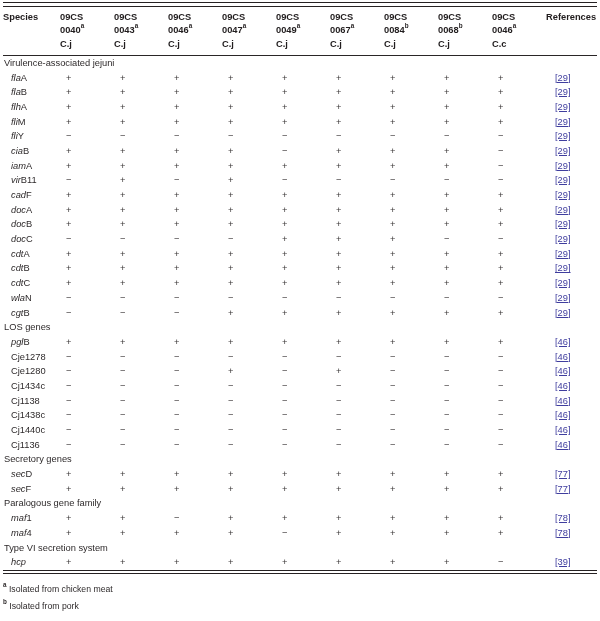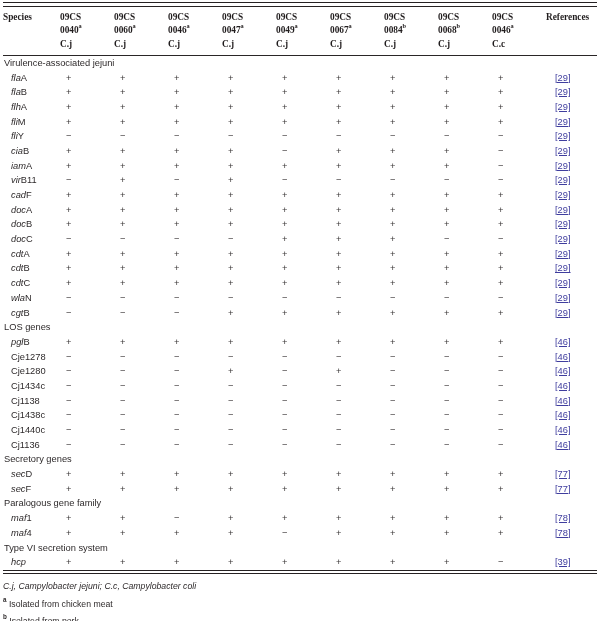--- a/index.html
+++ b/index.html
@@ -4,21 +4,21 @@
 <style>
   html,body{margin:0;padding:0;background:#ffffff;}
   body{width:600px;height:621px;overflow:hidden;
        font-family:"Liberation Sans",sans-serif;color:#2e2a2b;}
   .page{padding:2px 3px 0 3px;width:594px;}
   .double-rule{height:2.6px;border-top:1.6px solid #262223;border-bottom:1px solid #262223;}
   table{width:594px;border-collapse:collapse;table-layout:fixed;}
   col.c-gene{width:57px;}
   col.c-strain{width:54px;}
   col.c-ref{width:51px;}
-  thead{border-bottom:1px solid #2a2627;font-family:Liberation Serif, serif;}
+  thead{border-bottom:1px solid #2a2627;}
   th{font-weight:bold;font-size:9.3px;text-align:left;vertical-align:top;
      padding:0;color:#211d1e;}
   th.species-h{padding-top:5px;}
   th.strain-h{padding-top:5px;line-height:10.4px;}
   th.ref-h{padding-top:5px;margin-top:17px;}
   tr.species-row th{padding-top:3px;padding-bottom:6px;}
   sup.sup{font-size:6.3px;position:relative;top:-1px;font-weight:bold;}
   tbody td{font-size:9.3px;height:14.7px;padding:0;vertical-align:middle;
            white-space:nowrap;overflow:hidden;}
   tr.section-row td{padding-left:1px;color:#2e2a2b;}
@@ -49,21 +49,21 @@
         <col class="c-strain">
       <col class="c-strain">
         <col class="c-strain">
         <col class="c-strain">
       <col class="c-ref">
     </colgroup>
     <thead id="ghead">
         <tr>
           <th class="species-h" rowspan="2">Species</th>
           <th class="strain-h"><span>09CS</span><br><span>0040</span><sup class="sup">a</sup></th>
-          <th class="strain-h"><span>09CS</span><br><span>0060</span><sup class="sup">a</sup></th>
+          <th class="strain-h"><span>09CS</span><br><span>0043</span><sup class="sup">a</sup></th>
           <th class="strain-h"><span>09CS</span><br><span>0046</span><sup class="sup">a</sup></th>
           <th class="strain-h"><span>09CS</span><br><span>0047</span><sup class="sup">a</sup></th>
           <th class="strain-h"><span>09CS</span><br><span>0049</span><sup class="sup">a</sup></th>
           <th class="strain-h"><span>09CS</span><br><span>0067</span><sup class="sup">a</sup></th>
           <th class="strain-h"><span>09CS</span><br><span>0084</span><sup class="sup">b</sup></th>
           <th class="strain-h"><span>09CS</span><br><span>0068</span><sup class="sup">b</sup></th>
           <th class="strain-h"><span>09CS</span><br><span>0046</span><sup class="sup">a</sup></th>
           <th class="ref-h" rowspan="2">References</th>
         </tr>
         <tr class="species-row">
@@ -483,17 +483,16 @@
           <td class="val">+</td>
           <td class="val">−</td>
           <td class="ref">[39]</td>
         </tr>
       </tbody>
   </table>
 
   <div class="double-rule"></div>
 
   <div class="footnotes">
-    <div class="fn-abbrev">C.j, Campylobacter jejuni; C.c, Campylobacter coli</div>
     <div class="fn"><sup>a</sup> <span>Isolated from chicken meat</span></div>
     <div class="fn"><sup>b</sup> <span>Isolated from pork</span></div>
   </div>
 </div>
 
 </body></html>

